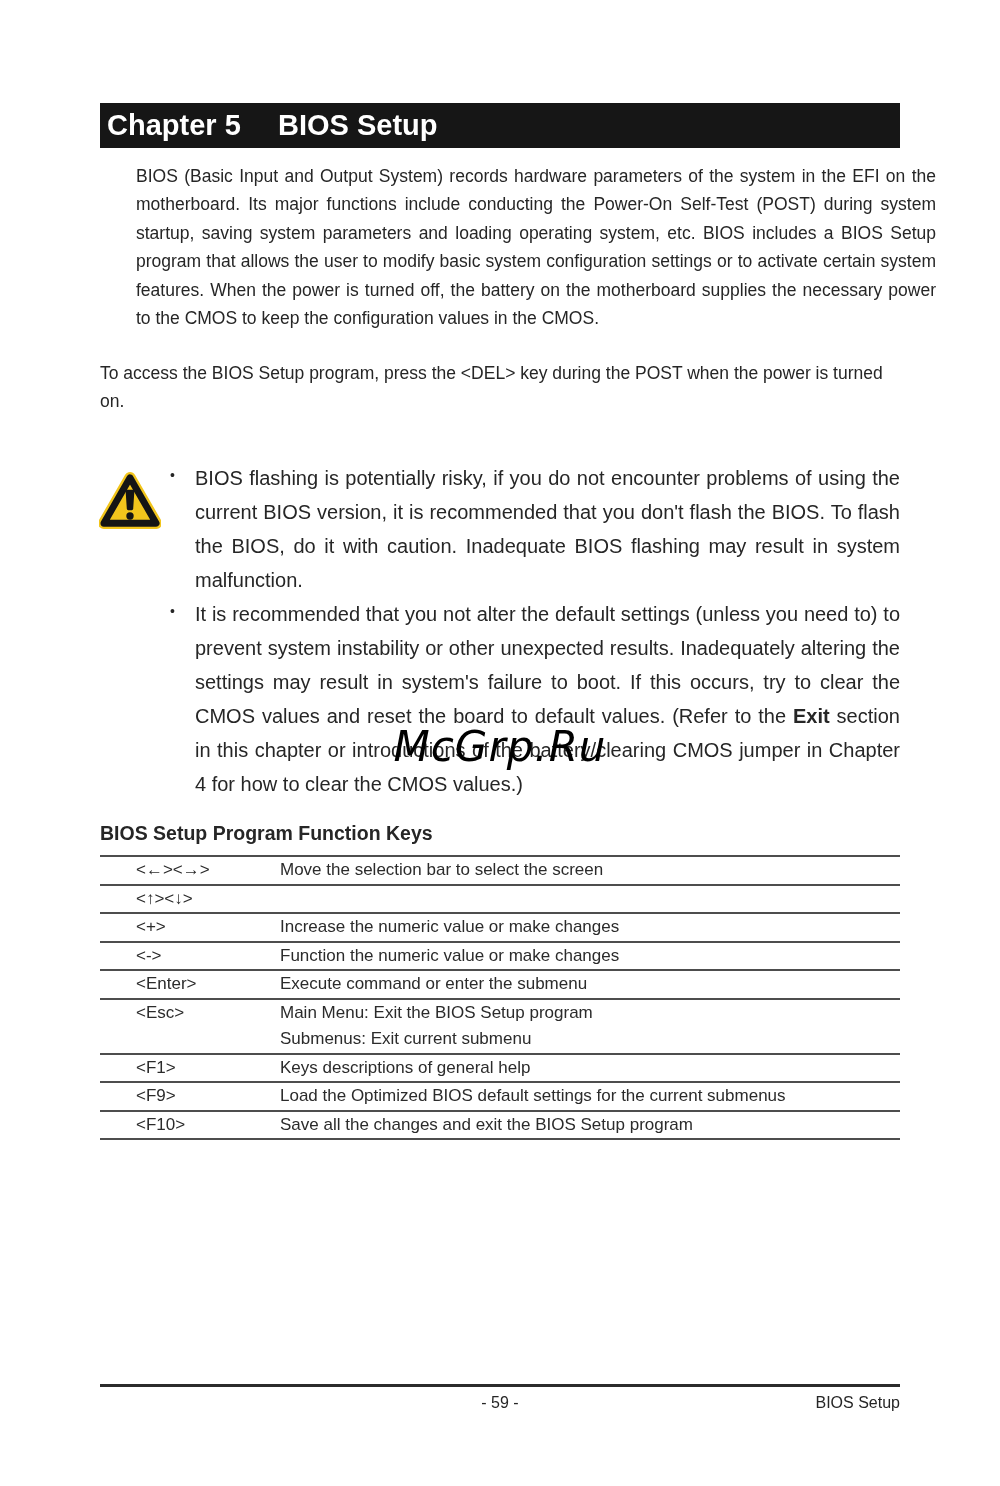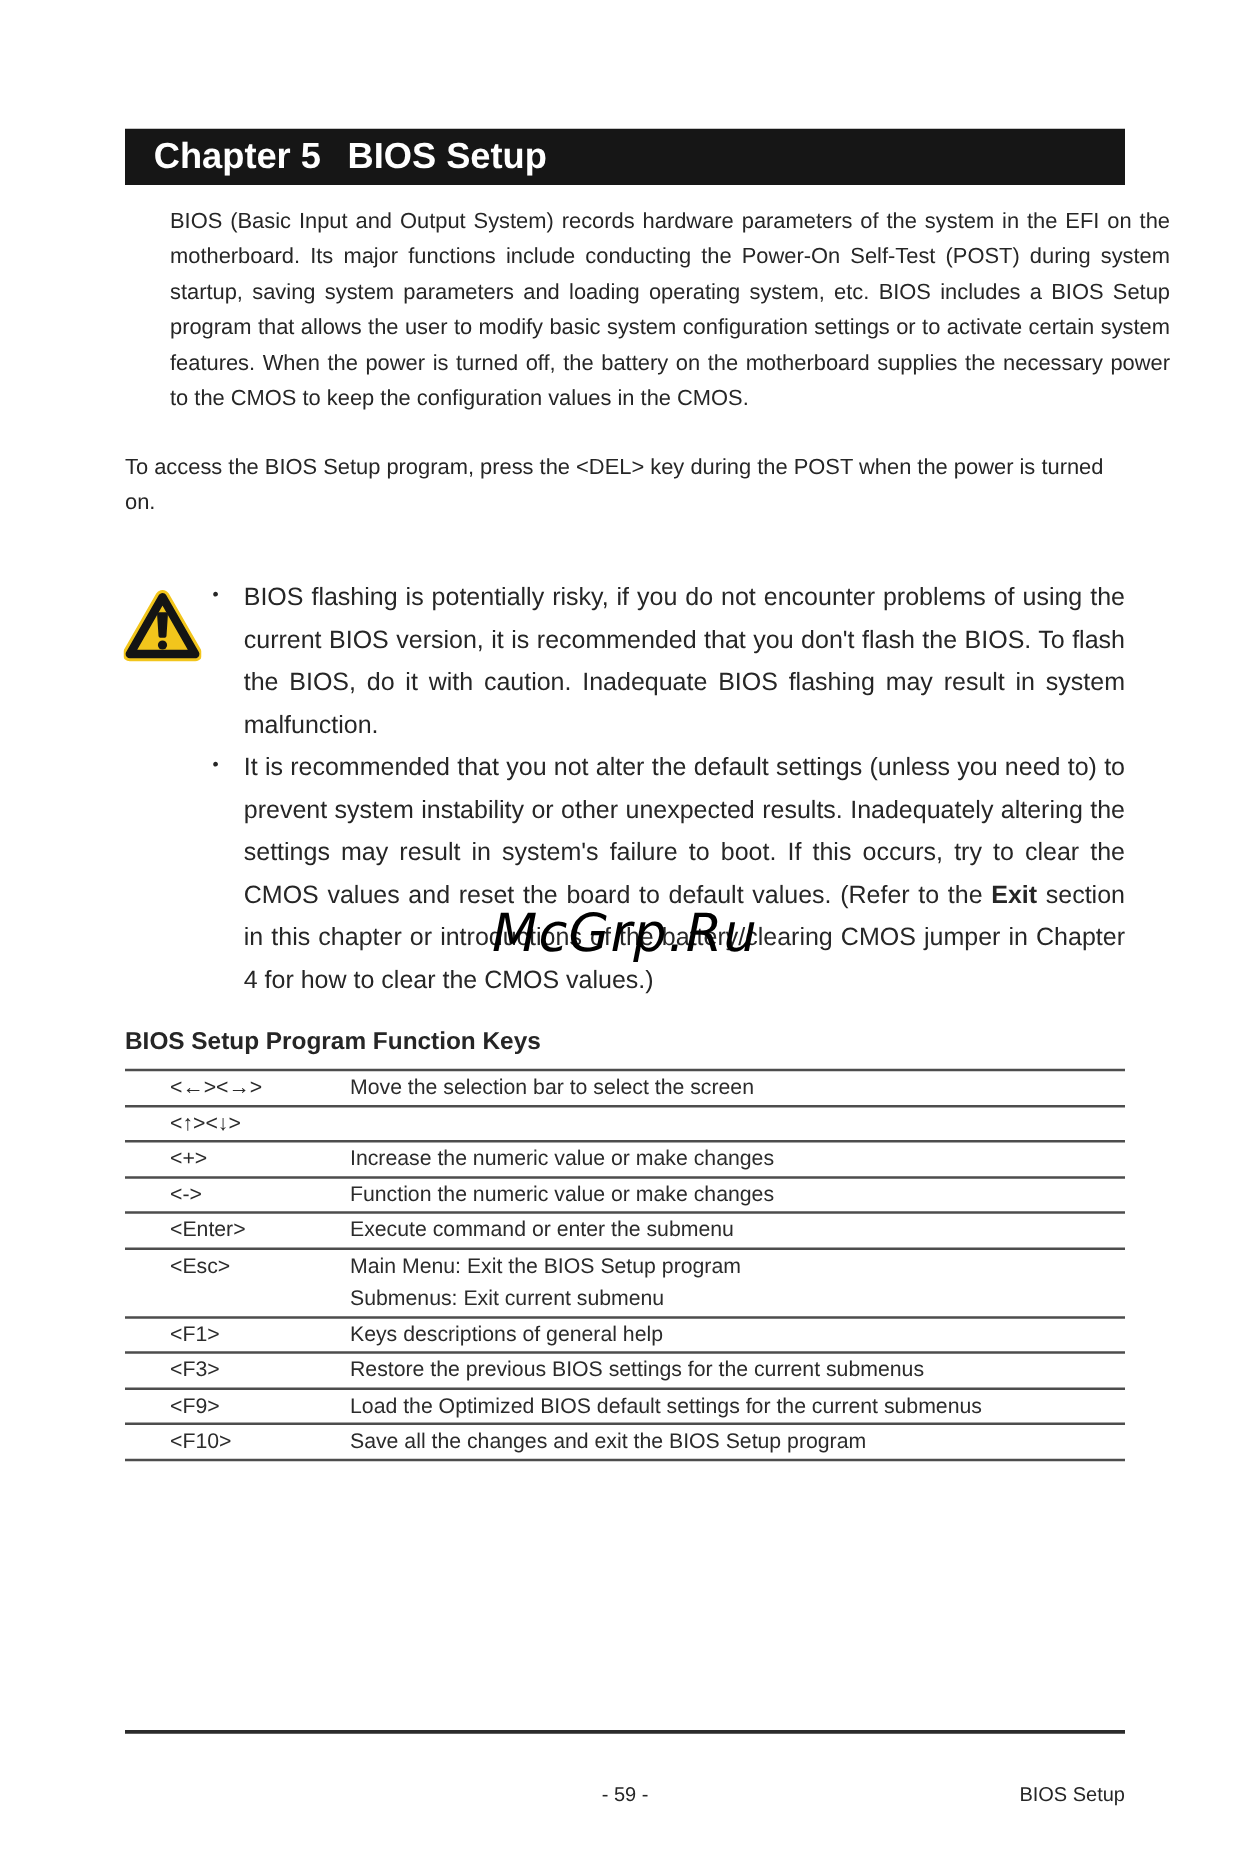--- a/index.html
+++ b/index.html
@@ -11,21 +11,21 @@
     color:#262626;
     overflow:hidden;
   }
   
   .chapter-bar{
     position:absolute;top:103px;left:100px;width:800px;height:45px;
     background:#161616;color:#ffffff;
     display:flex;align-items:center;
     font-weight:bold;font-size:29px;
   }
-  .chapter-num{padding-left:23px;width:178px;box-sizing:border-box;white-space:nowrap;}
+  .chapter-num{padding-left:7px;width:178px;box-sizing:border-box;white-space:nowrap;}
   .chapter-title{white-space:nowrap;}
   
   .intro{
     position:absolute;top:162px;left:100px;width:800px;
     font-size:17.5px;line-height:28.4px;text-align:justify;margin-left:36px;
   }
   .access-note{
     position:absolute;top:359px;left:100px;width:800px;
     font-size:17.5px;line-height:28.4px;
   }
@@ -71,21 +71,21 @@
     white-space:nowrap;
   }
   .fk-desc{flex:1;}
   
   .footer-line{
     position:absolute;top:1384px;left:100px;width:800px;height:3px;
     background:#2b2b2b;
   }
   .footer{
     position:absolute;top:1391px;left:100px;width:800px;height:24px;
-    font-size:16px;line-height:24px;margin-top:34px;
+    font-size:16px;line-height:24px;
   }
   .footer-page{position:absolute;left:0;width:100%;text-align:center;}
   .footer-section{position:absolute;right:0;top:0;}
 </style>
 </head>
 <body>
 
 <div class="page">
 
   <div class="chapter-bar">
@@ -146,24 +146,20 @@
       <span class="fk-desc">
         <div>Main Menu: Exit the BIOS Setup program</div>
         <div>Submenus: Exit current submenu</div>
       </span>
     </div>
     <div class="fk-row">
       <span class="fk-key">&lt;F1&gt;</span>
       <span class="fk-desc">Keys descriptions of general help</span>
     </div>
     <div class="fk-row">
-      <span class="fk-key">&lt;F3&gt;</span>
-      <span class="fk-desc">Restore the previous BIOS settings for the current submenus</span>
-    </div>
-    <div class="fk-row">
       <span class="fk-key">&lt;F9&gt;</span>
       <span class="fk-desc">Load the Optimized BIOS default settings for the current submenus</span>
     </div>
     <div class="fk-row">
       <span class="fk-key">&lt;F10&gt;</span>
       <span class="fk-desc">Save all the changes and exit the BIOS Setup program</span>
     </div>
   </div>
 
   <div class="footer-line"></div>

